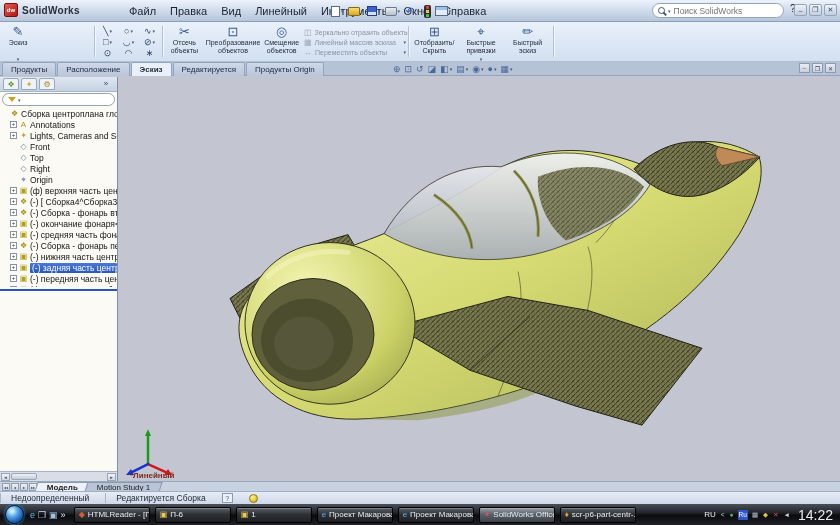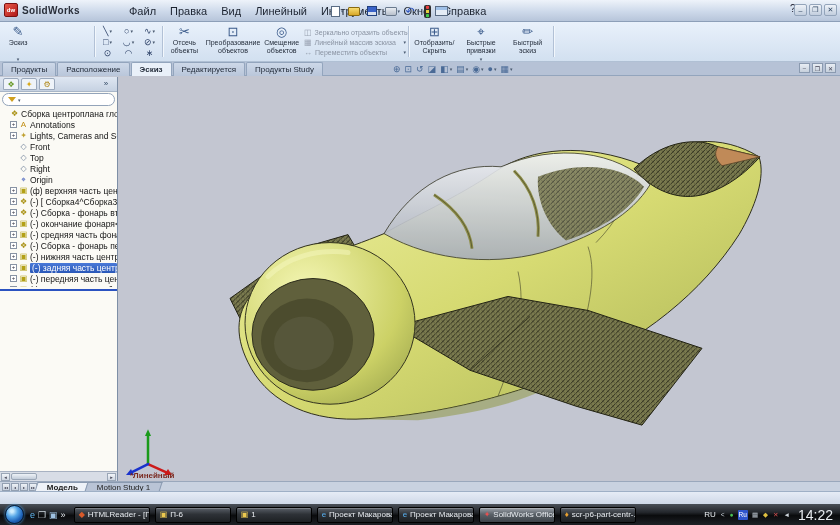--- a/index.html
+++ b/index.html
@@ -179,20 +179,25 @@
 
         <span class="std-btn" data-name="rebuild-icon">
           <span class="std-ic"></span>
         </span>
 
         <span class="std-btn" data-name="display-settings-icon">
           <span class="std-ic"></span>
           <span class="caret" data-name="dropdown-caret-icon">▾</span>
         </span>
       </div>
+    <div class="search" data-name="search-box">
+      <span class="mag" data-name="search-icon"></span>
+      <span class="caret" data-name="search-scope-caret-icon">▾</span>
+      <input class="search-input" data-name="search-input" placeholder="Поиск SolidWorks" style="">
+    </div>
     <div class="help-area" data-name="help-button">
       <span>?</span>
         <span class="caret" data-name="help-caret-icon">▾</span>
     </div>
     <div class="win-controls" data-name="window-controls">
       <span class="wbtn" data-name="minimize-button">–</span>
       <span class="wbtn" data-name="restore-button">❐</span>
       <span class="wbtn" data-name="close-button">✕</span>
     </div>
   </div>
@@ -323,21 +328,21 @@
     <span class="vsep" style="left:553px;" data-name="ribbon-separator"></span>
   </div>
 
   <div id="tabrow" data-name="command-tabs-row">
     <div class="ctabs" data-name="command-tabs">
 
     <span class="ctab" data-name="command-tab">Продукты</span>
         <span class="ctab" data-name="command-tab">Расположение</span>
         <span class="ctab active" data-name="command-tab">Эскиз</span>
         <span class="ctab" data-name="command-tab">Редактируется</span>
-        <span class="ctab" data-name="command-tab">Продукты Study</span>
+        <span class="ctab" data-name="command-tab">Продукты Origin</span>
       </div>
     <div class="hud" data-name="view-heads-up-toolbar">
 
         <span class="hud-btn" data-name="zoom-fit-icon">
           <span class="hud-ic">⊕</span>
         </span>
 
         <span class="hud-btn" data-name="zoom-area-icon">
           <span class="hud-ic">⊡</span>
         </span>
@@ -586,20 +591,26 @@
       <span class="dt-sb" data-name="tab-scroll-last-icon">▸▸</span>
     </div>
     <div style="display:flex;" data-name="doc-tabs">
 
     <span class="dtab active" data-name="doc-tab"><span>Модель</span></span>
         <span class="dtab" data-name="doc-tab"><span>Motion Study 1</span></span>
       </div>
   </div>
 
   <div id="statusbar" data-name="status-bar">
+    <div class="st-right">
+      <span class="st-cell" data-name="constraint-state-label">Недоопределенный</span>
+      <span class="st-cell" data-name="editing-mode-label">Редактируется Сборка</span>
+      <span class="st-help" data-name="quick-tips-icon">?</span>
+      <span class="st-dot" data-name="status-indicator-icon"></span>
+    </div>
   </div>
 
   <div id="taskbar" data-name="windows-taskbar">
     <span class="orb" data-name="start-button"></span>
     <div class="ql" data-name="quick-launch">
 
     <span class="ql-ic" data-name="ie-quicklaunch-icon" style="color: rgb(98, 184, 242);">e</span>
         <span class="ql-ic" data-name="show-desktop-icon" style="color: rgb(205, 214, 222);">❐</span>
         <span class="ql-ic" data-name="window-switcher-icon" style="color: rgb(159, 194, 226);">▣</span>
         <span class="ql-ic" data-name="quicklaunch-overflow-icon" style="color: rgb(232, 237, 242);">»</span>

